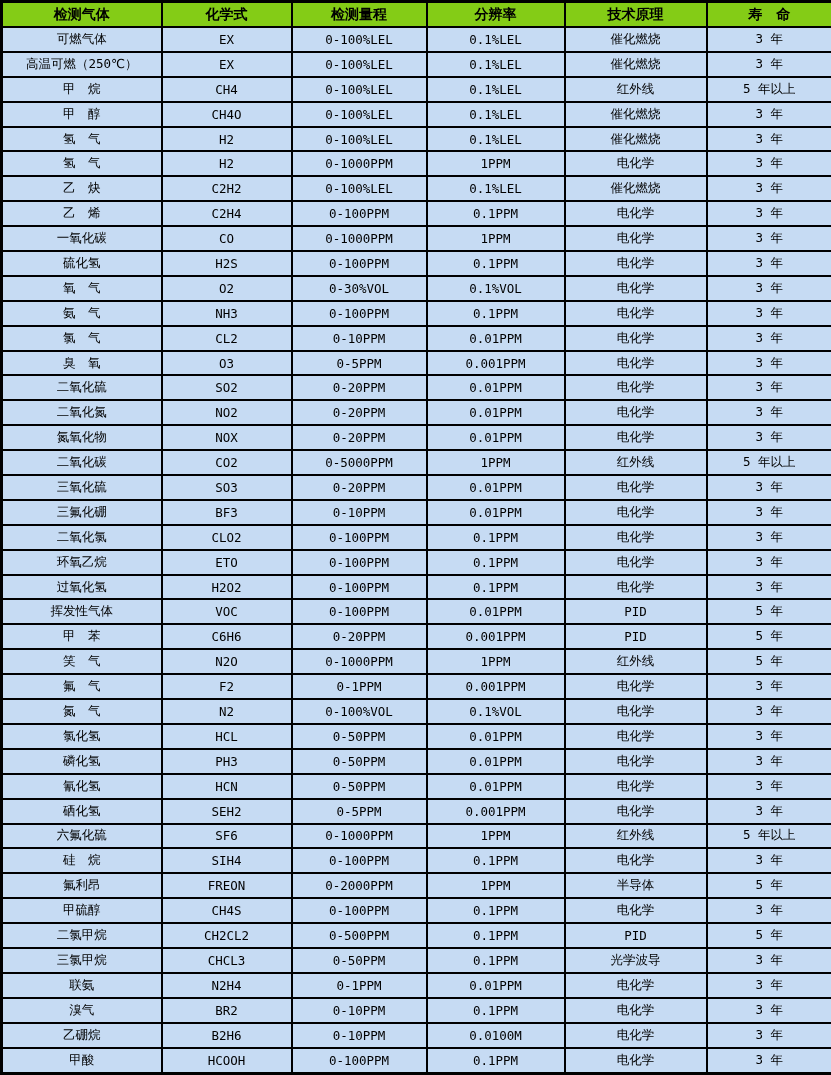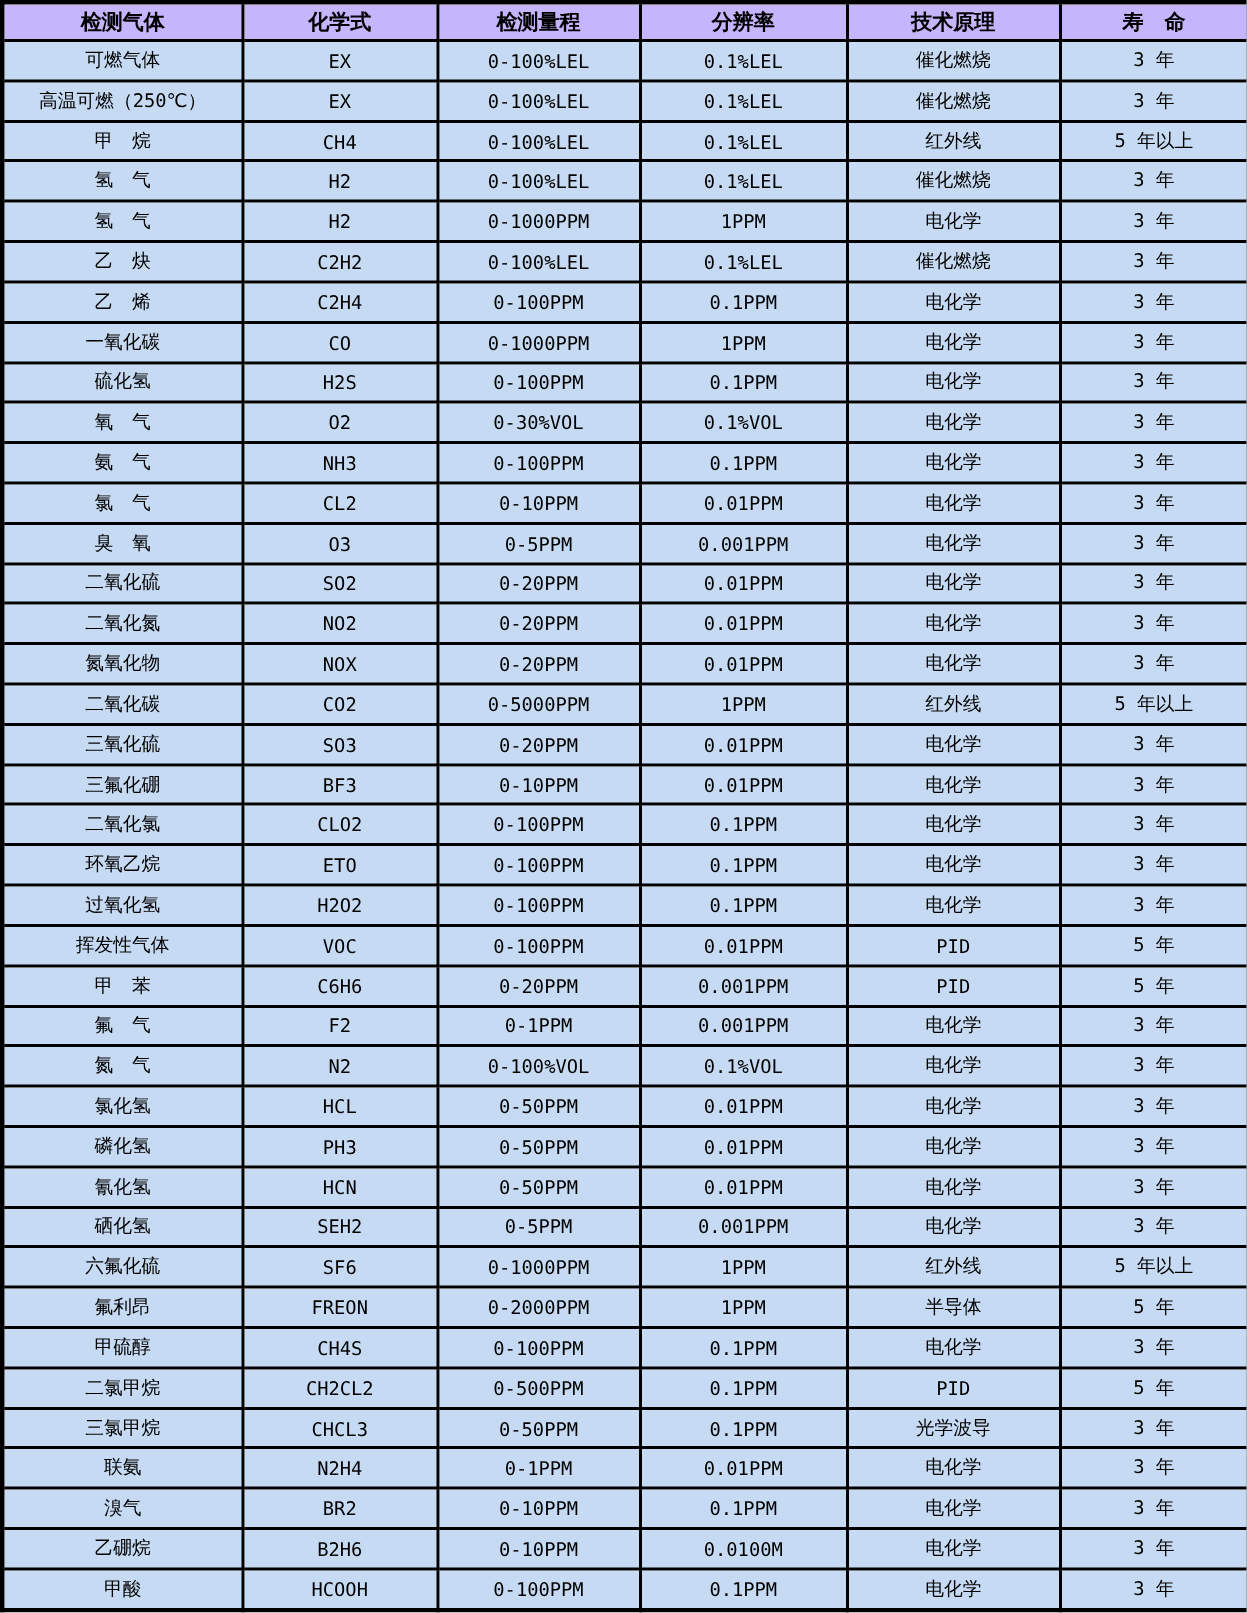--- a/index.html
+++ b/index.html
@@ -19,21 +19,21 @@
   .sensor-table td {
     border: 2px solid #000000;
     text-align: center;
     vertical-align: middle;
     padding: 0;
     overflow: hidden;
     white-space: nowrap;
     color: #000000;
   }
   .sensor-table thead th {
-    background: #c4b5fd;
+    background: #84cc16;
     font-size: 14px;
     font-weight: bold;
     height: 23px;
     font-family: "DejaVu Sans", sans-serif;
   }
   .sensor-table tbody td {
     background: #c6dbf3;
     font-size: 12.5px;
     height: 21px;
     font-family: "DejaVu Sans Mono", "DejaVu Sans", monospace, sans-serif;
@@ -80,20 +80,28 @@
       </tr>
       <tr>
         <td>甲　烷</td>
         <td>CH4</td>
         <td>0-100%LEL</td>
         <td>0.1%LEL</td>
         <td>红外线</td>
         <td>5 年以上</td>
       </tr>
       <tr>
+        <td>甲　醇</td>
+        <td>CH4O</td>
+        <td>0-100%LEL</td>
+        <td>0.1%LEL</td>
+        <td>催化燃烧</td>
+        <td>3 年</td>
+      </tr>
+      <tr>
         <td>氢　气</td>
         <td>H2</td>
         <td>0-100%LEL</td>
         <td>0.1%LEL</td>
         <td>催化燃烧</td>
         <td>3 年</td>
       </tr>
       <tr>
         <td>氢　气</td>
         <td>H2</td>
@@ -248,20 +256,28 @@
       </tr>
       <tr>
         <td>甲　苯</td>
         <td>C6H6</td>
         <td>0-20PPM</td>
         <td>0.001PPM</td>
         <td>PID</td>
         <td>5 年</td>
       </tr>
       <tr>
+        <td>笑　气</td>
+        <td>N2O</td>
+        <td>0-1000PPM</td>
+        <td>1PPM</td>
+        <td>红外线</td>
+        <td>5 年</td>
+      </tr>
+      <tr>
         <td>氟　气</td>
         <td>F2</td>
         <td>0-1PPM</td>
         <td>0.001PPM</td>
         <td>电化学</td>
         <td>3 年</td>
       </tr>
       <tr>
         <td>氮　气</td>
         <td>N2</td>
@@ -304,20 +320,28 @@
       </tr>
       <tr>
         <td>六氟化硫</td>
         <td>SF6</td>
         <td>0-1000PPM</td>
         <td>1PPM</td>
         <td>红外线</td>
         <td>5 年以上</td>
       </tr>
       <tr>
+        <td>硅　烷</td>
+        <td>SIH4</td>
+        <td>0-100PPM</td>
+        <td>0.1PPM</td>
+        <td>电化学</td>
+        <td>3 年</td>
+      </tr>
+      <tr>
         <td>氟利昂</td>
         <td>FREON</td>
         <td>0-2000PPM</td>
         <td>1PPM</td>
         <td>半导体</td>
         <td>5 年</td>
       </tr>
       <tr>
         <td>甲硫醇</td>
         <td>CH4S</td>

